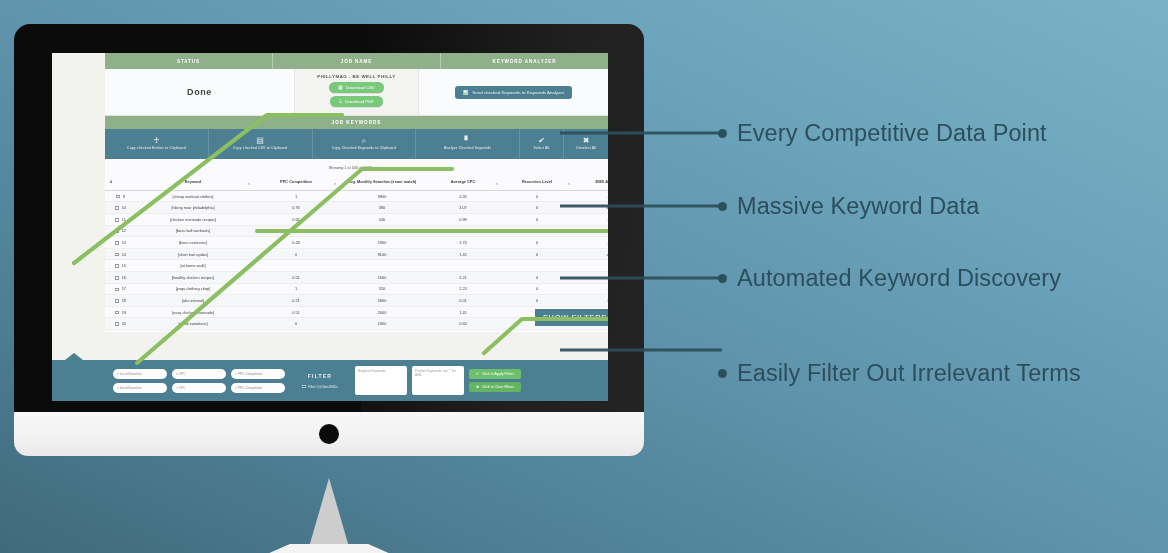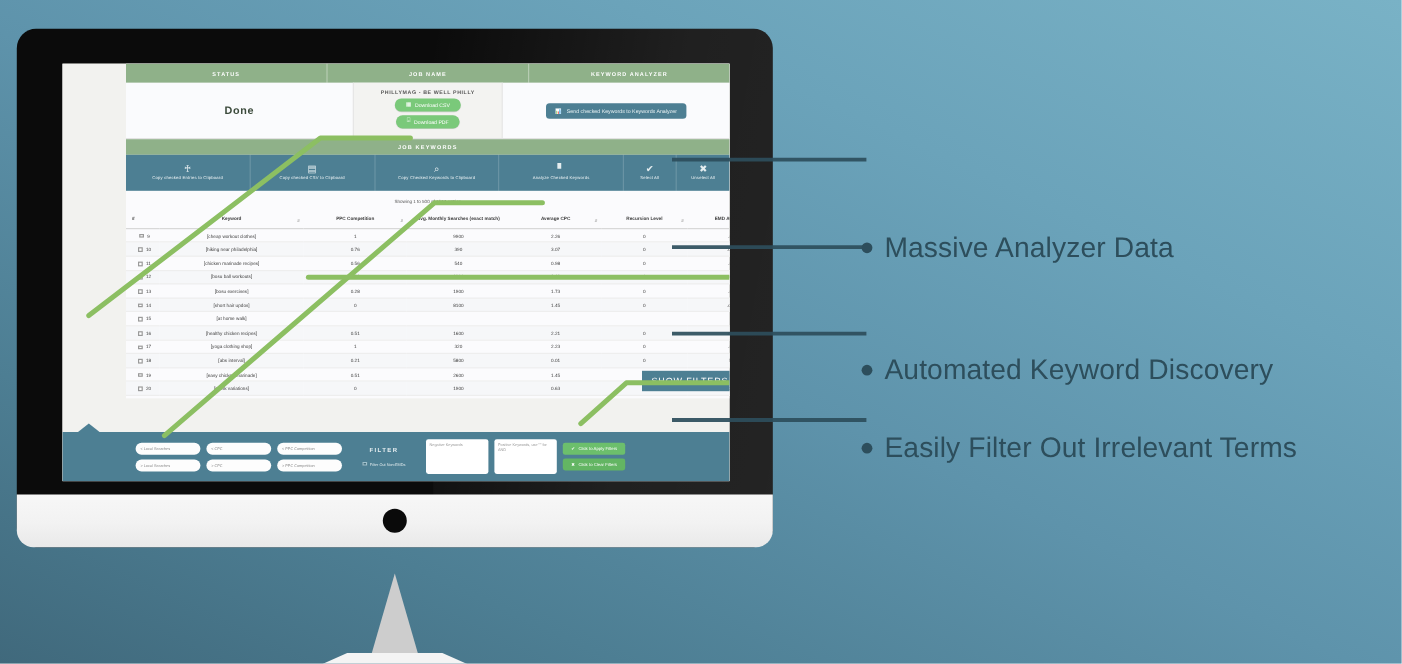--- a/index.html
+++ b/index.html
@@ -436,25 +436,29 @@
 <svg id="connectors">
   <g stroke="#2d4e5c" stroke-width="3.2" fill="none" opacity="0.92">
     <line x1="560" y1="133" x2="722" y2="133"></line>
     <line x1="560" y1="206" x2="722" y2="206"></line>
     <line x1="560" y1="278" x2="722" y2="278"></line>
     <line x1="560" y1="350" x2="722" y2="350"></line>
   </g>
 </svg>
 
 <div id="annos">
+  <div class="anno" style="left:74px; top:120px;">
+    <span class="dot"></span>
+    <span class="txt">Every Competitive Data Point</span>
+  </div>
   <div class="anno" style="left:74px; top:193px;">
     <span class="dot"></span>
-    <span class="txt">Massive Analyzer Data</span>
-  </div>
-  <div class="anno" style="left:74px; top:265px;margin-top:30px;">
+    <span class="txt">Massive Keyword Data</span>
+  </div>
+  <div class="anno" style="left:74px; top:265px;">
     <span class="dot"></span>
     <span class="txt">Automated Keyword Discovery</span>
   </div>
   <div class="anno" style="left:74px; top:337px;margin-top:23px;">
     <span class="dot"></span>
     <span class="txt">Easily Filter Out Irrelevant Terms</span>
   </div>
 </div>
 
 </body></html>

